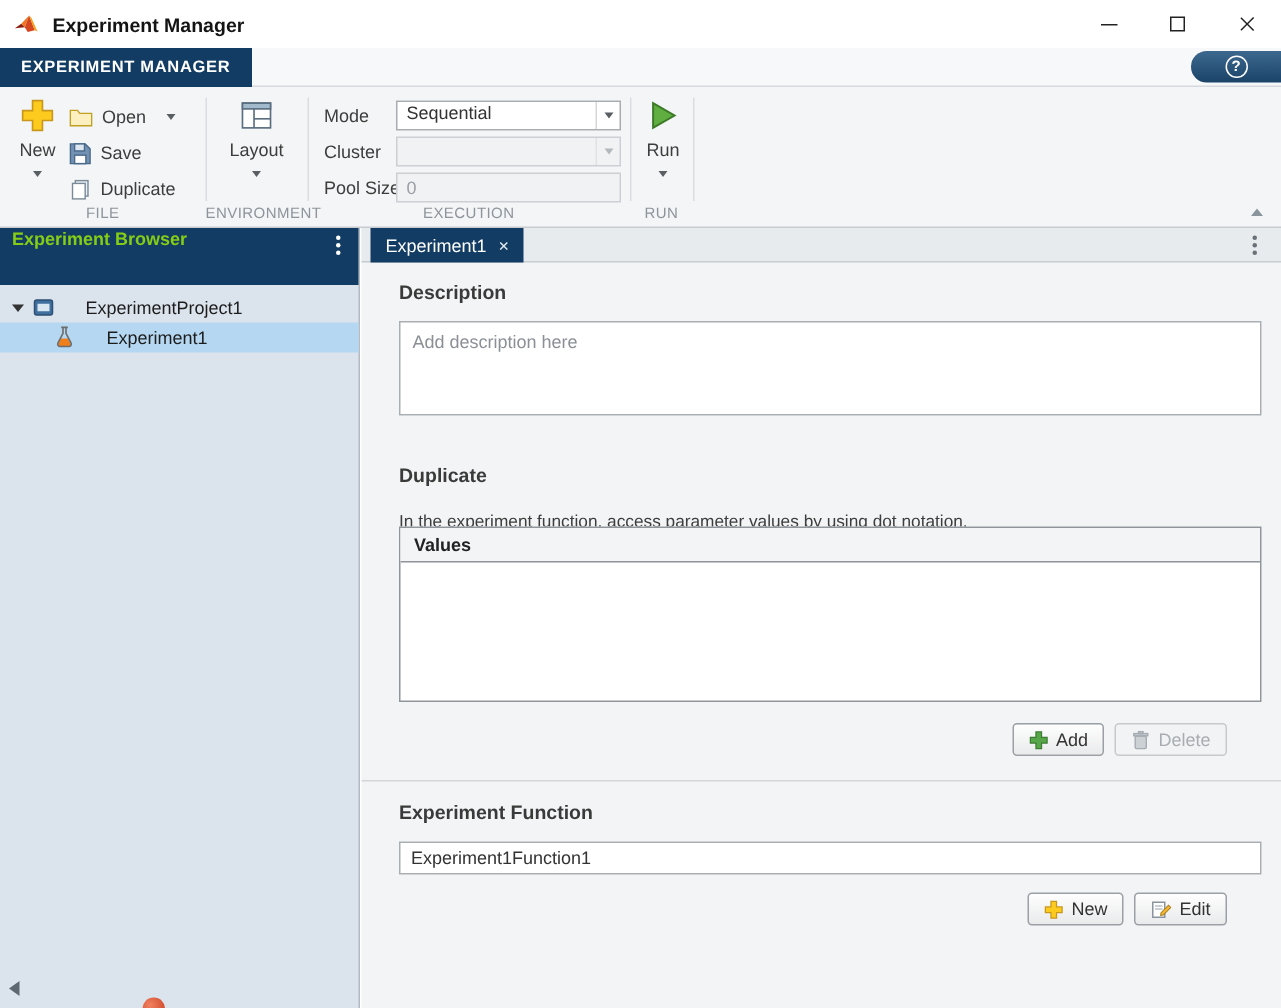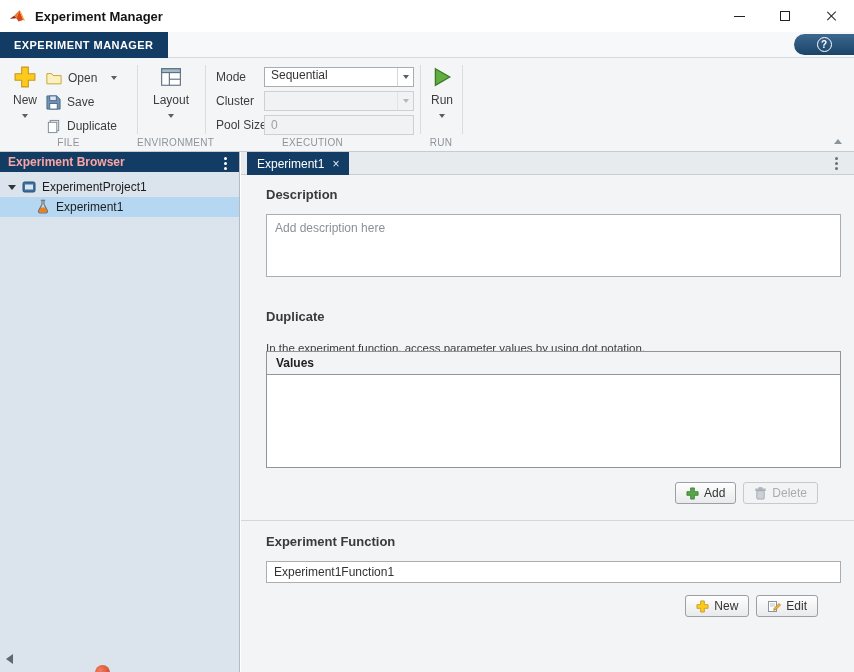--- a/index.html
+++ b/index.html
@@ -45,30 +45,30 @@
   .combo .arrow-box{width:16px;height:100%;display:flex;align-items:center;justify-content:center;border-left:1px solid #d5d8db}
   .combo.disabled{background:#f1f2f3;border-color:#ccd0d4;color:#9aa0a6}
   .combo.disabled .arrow-box{border-left-color:#e0e2e4}
   .pool-input{position:absolute;left:264px;width:150px;height:20px;background:#f1f2f3;border:1px solid #ccd0d4;
               font-size:12px;color:#9aa0a6;padding:0 6px;font-family:"Liberation Sans",sans-serif}
   .ribbon-collapse{position:absolute;right:12px;bottom:7px;width:0;height:0;
                    border-left:4px solid transparent;border-right:4px solid transparent;border-bottom:5px solid #8a949d}
 
   
   .browser{position:absolute;top:152px;left:0;width:240px;bottom:0;background:#dbe3ec;border-right:1px solid #b4bac1}
-  .browser-header{height:20px;background:#123c63;color:#fca5a5;display:flex;align-items:center;font-size:12px;font-weight:700;padding-left:8px;position:relative}
+  .browser-header{height:38px;background:#123c63;color:#84cc16;display:flex;font-size:12px;font-weight:700;padding-left:8px;position:relative}
   .dots{display:flex;flex-direction:column;gap:2px;cursor:default}
   .dots i{width:3px;height:3px;border-radius:50%;background:#fff;display:block}
   .dots.gray i{background:#6a7077}
   .browser-header .dots{position:absolute;right:12px;top:5px}
   .tree{padding-top:5px;font-size:12px;color:#1d1d1d}
   .tree-row{height:20px;display:flex;align-items:center}
   .tree-row.selected{background:#b5d7f1}
   .tri-down{width:0;height:0;border-left:4px solid transparent;border-right:4px solid transparent;border-top:5px solid #333;margin-left:8px}
-  .tree-label{margin-left:6px}
+  .tree-label{margin-left:21px}
   .panel-collapse{position:absolute;left:6px;bottom:8px;width:0;height:0;
                   border-top:5px solid transparent;border-bottom:5px solid transparent;border-right:7px solid #5d6871}
   .clipped-icon{position:absolute;left:95px;bottom:-8px;width:15px;height:15px;border-radius:50%;
                 background:radial-gradient(circle at 35% 35%, #f08060, #c93a1e)}
 
   
   .doc{position:absolute;top:152px;left:241px;right:0;bottom:0;background:#f3f4f5}
   .doc-tabbar{position:relative;height:23px;background:#e8ebee;border-bottom:1px solid #c9cdd1}
   .doc-tab{position:absolute;left:6px;top:0;height:23px;background:#123c63;color:#fff;font-size:12px;
            display:flex;align-items:center;padding:0 10px;gap:8px;cursor:default}

